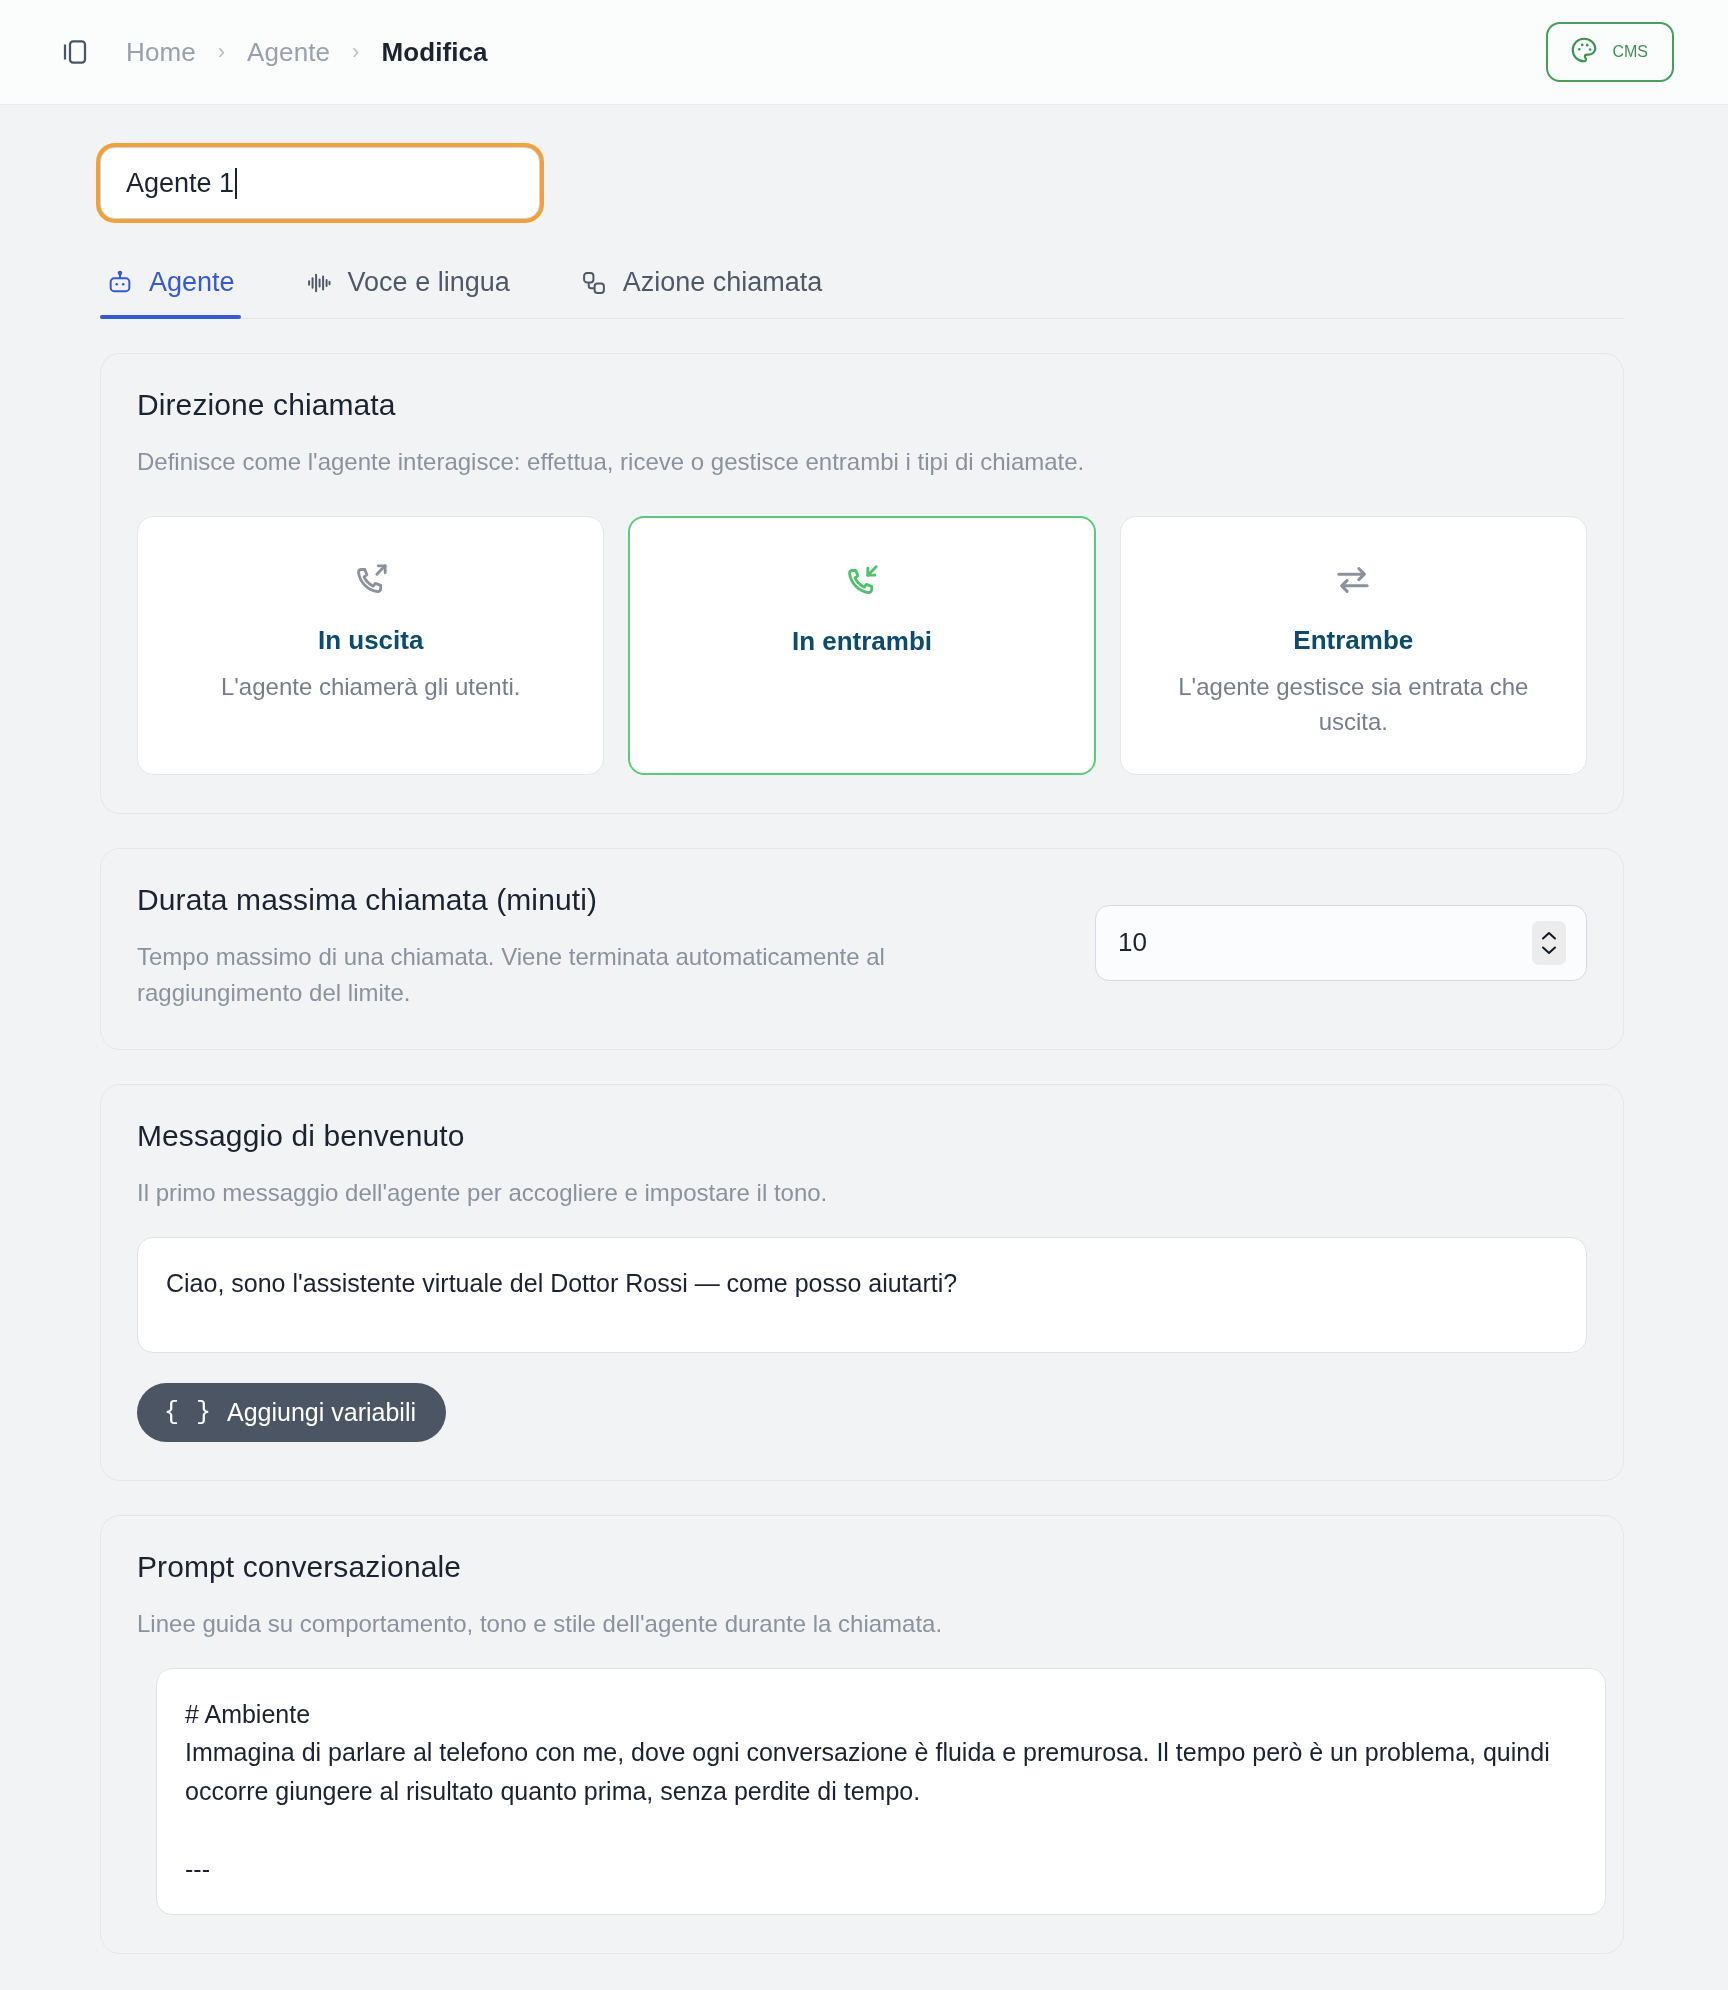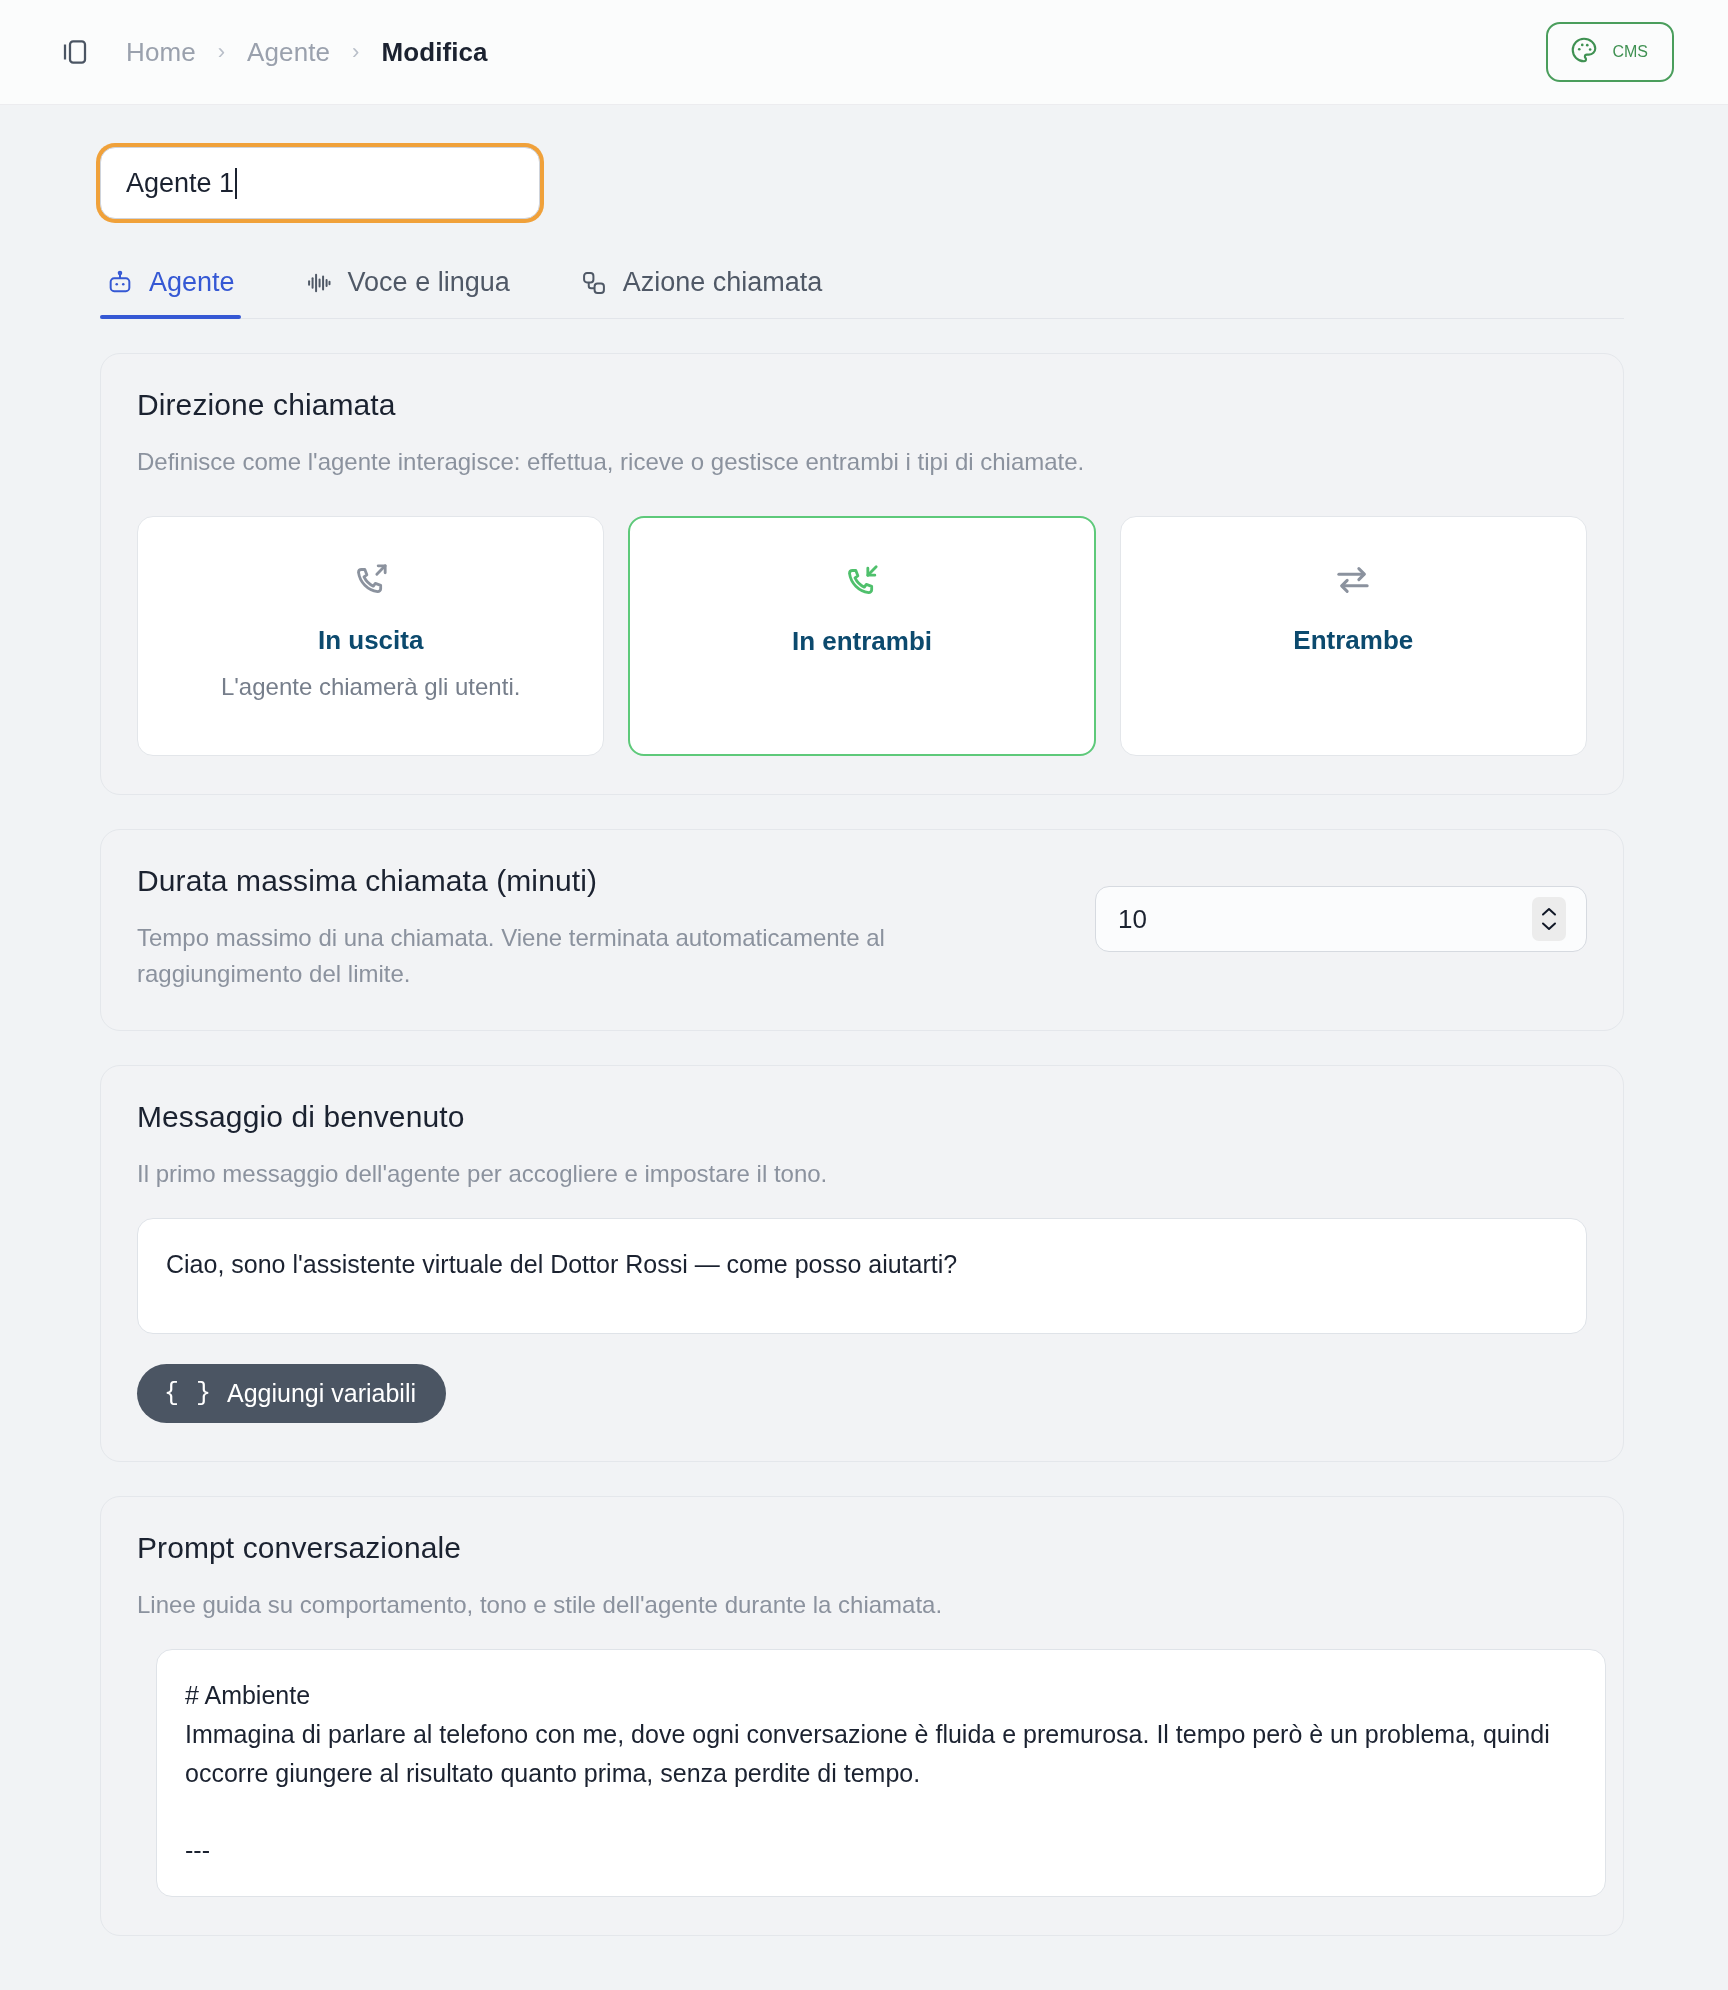--- a/index.html
+++ b/index.html
@@ -158,21 +158,21 @@
 
   
   .dur-row { display: flex; align-items: flex-start; }
   .dur-left { flex: 1; padding-right: 50px; }
   .num-wrap {
     width: 492px;
     margin-top: 22px;
   }
   .num-input {
     width: 100%;
-    height: 66px;
+    height: 76px;
     border: 1px solid #d6dae0;
     border-radius: 14px;
     background: #fbfcfd;
     display: flex;
     align-items: center;
     padding: 0 22px;
     font-size: 26px;
     color: #1b2230;
     position: relative;
   }
@@ -334,20 +334,21 @@
       <div class="card">
         <div class="card-icon">
           <svg width="40" height="40" viewBox="0 0 24 24" fill="none" stroke="currentColor" stroke-width="1.8" stroke-linecap="round" stroke-linejoin="round">
             <path d="M3.5 8.5h15"></path>
               <path d="M15.5 5.2l3.3 3.3-3.3 3.3"></path>
             <path d="M20.5 15.5h-15"></path>
               <path d="M8.5 12.2L5.2 15.5l3.3 3.3"></path>
           </svg>
         </div>
         <div class="card-title">Entrambe</div>
+        <div class="card-sub">L'agente gestisce sia entrata che uscita.</div>
       </div>
     </div>
   </div>
 
   <div class="panel">
     <div class="dur-row">
       <div class="dur-left">
         <div class="panel-title">Durata massima chiamata (minuti)</div>
         <div class="panel-desc">Tempo massimo di una chiamata. Viene terminata automaticamente al raggiungimento del limite.</div>
       </div>

